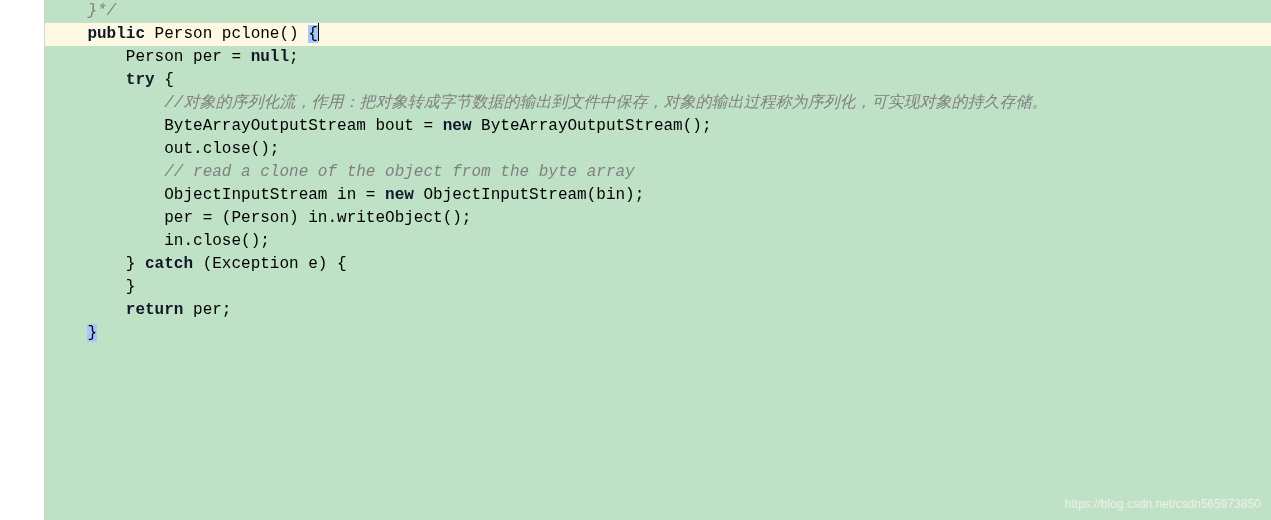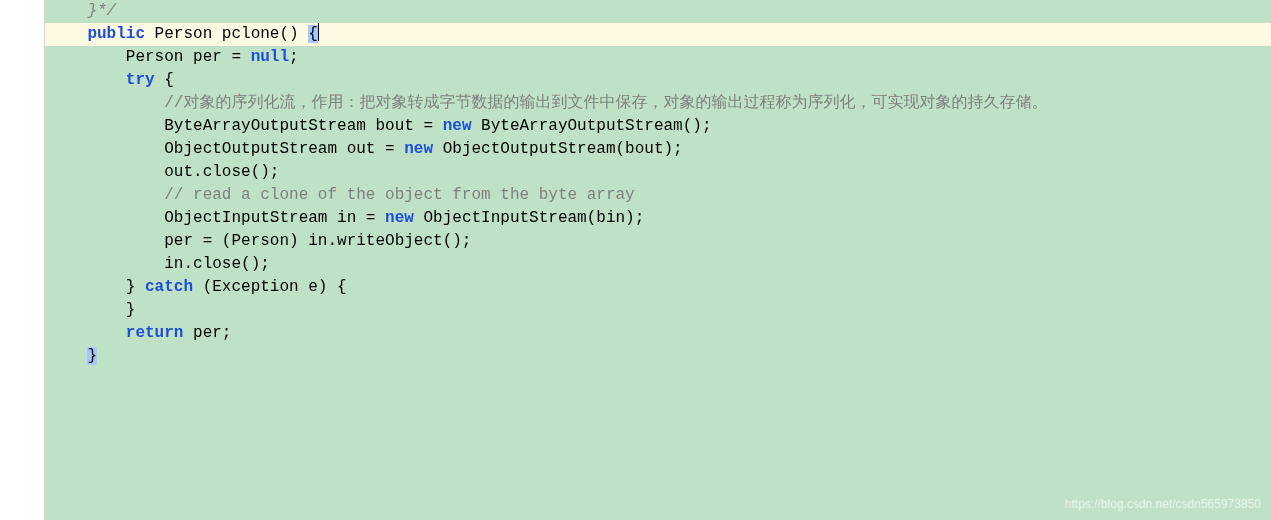--- a/index.html
+++ b/index.html
@@ -32,22 +32,22 @@
       white-space: pre;
       padding-left: 4px;
     }
     .line-comment-top {
       color: #808080;
       font-style: italic;
     }
     .line-highlight {
       background: #fdf9e2;
     }
-    .kw { color: #1d4ed8; font-weight: bold; }
-    .comment { color: #808080; }
+    .kw { color: #0f172a; font-weight: bold; }
+    .comment { color: #808080; font-style: italic; }
     .hl-brace {
       background: #a6c8ff;
     }
     .caret {
       display: inline-block;
       width: 1px;
       height: 18px;
       background: #000;
       vertical-align: text-bottom;
       margin-bottom: 2px;
@@ -68,21 +68,20 @@
 <div class="gutter"></div>
 
 <div class="code-area">
   <div class="line line-comment-top"><span>    }*/</span></div>
   <div class="line line-highlight"><span>    </span><span class="kw">public</span><span> Person pclone() </span><span class="hl-brace">{</span><span class="caret"></span></div>
   <div class="line"><span></span></div>
   <div class="line"><span>        Person per = </span><span class="kw">null</span><span>;</span></div>
   <div class="line"><span>        </span><span class="kw">try</span><span> {</span></div>
   <div class="line"><span class="comment">            //对象的序列化流，作用：把对象转成字节数据的输出到文件中保存，对象的输出过程称为序列化，可实现对象的持久存储。</span></div>
   <div class="line"><span>            ByteArrayOutputStream bout = </span><span class="kw">new</span><span> ByteArrayOutputStream();</span></div>
-  <div class="line"><span>            ObjectOutputStream out = </span><span class="kw">new</span><span> ObjectOutputStream(bout);</span></div>
   <div class="line"><span>            out.close();</span></div>
   <div class="line"><span></span></div>
   <div class="line"><span class="comment">            // read a clone of the object from the byte array</span></div>
   <div class="line"><span>            ObjectInputStream in = </span><span class="kw">new</span><span> ObjectInputStream(bin);</span></div>
   <div class="line"><span>            per = (Person) in.writeObject();</span></div>
   <div class="line"><span>            in.close();</span></div>
   <div class="line"><span>        } </span><span class="kw">catch</span><span> (Exception e) {</span></div>
   <div class="line"><span>        }</span></div>
   <div class="line"><span>        </span><span class="kw">return</span><span> per;</span></div>
   <div class="line"><span></span></div>

